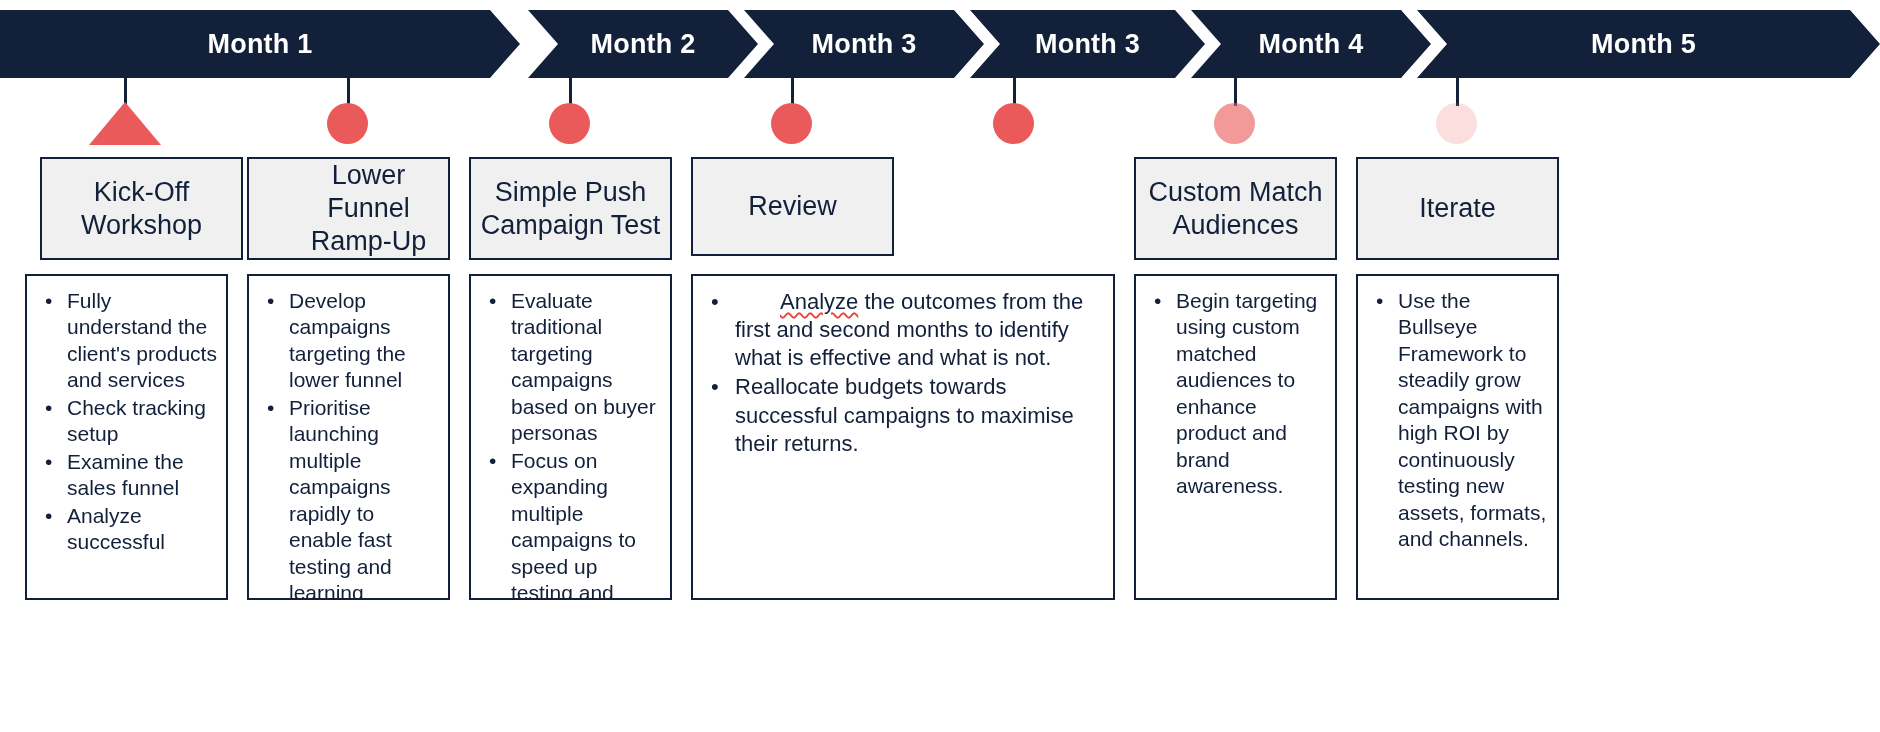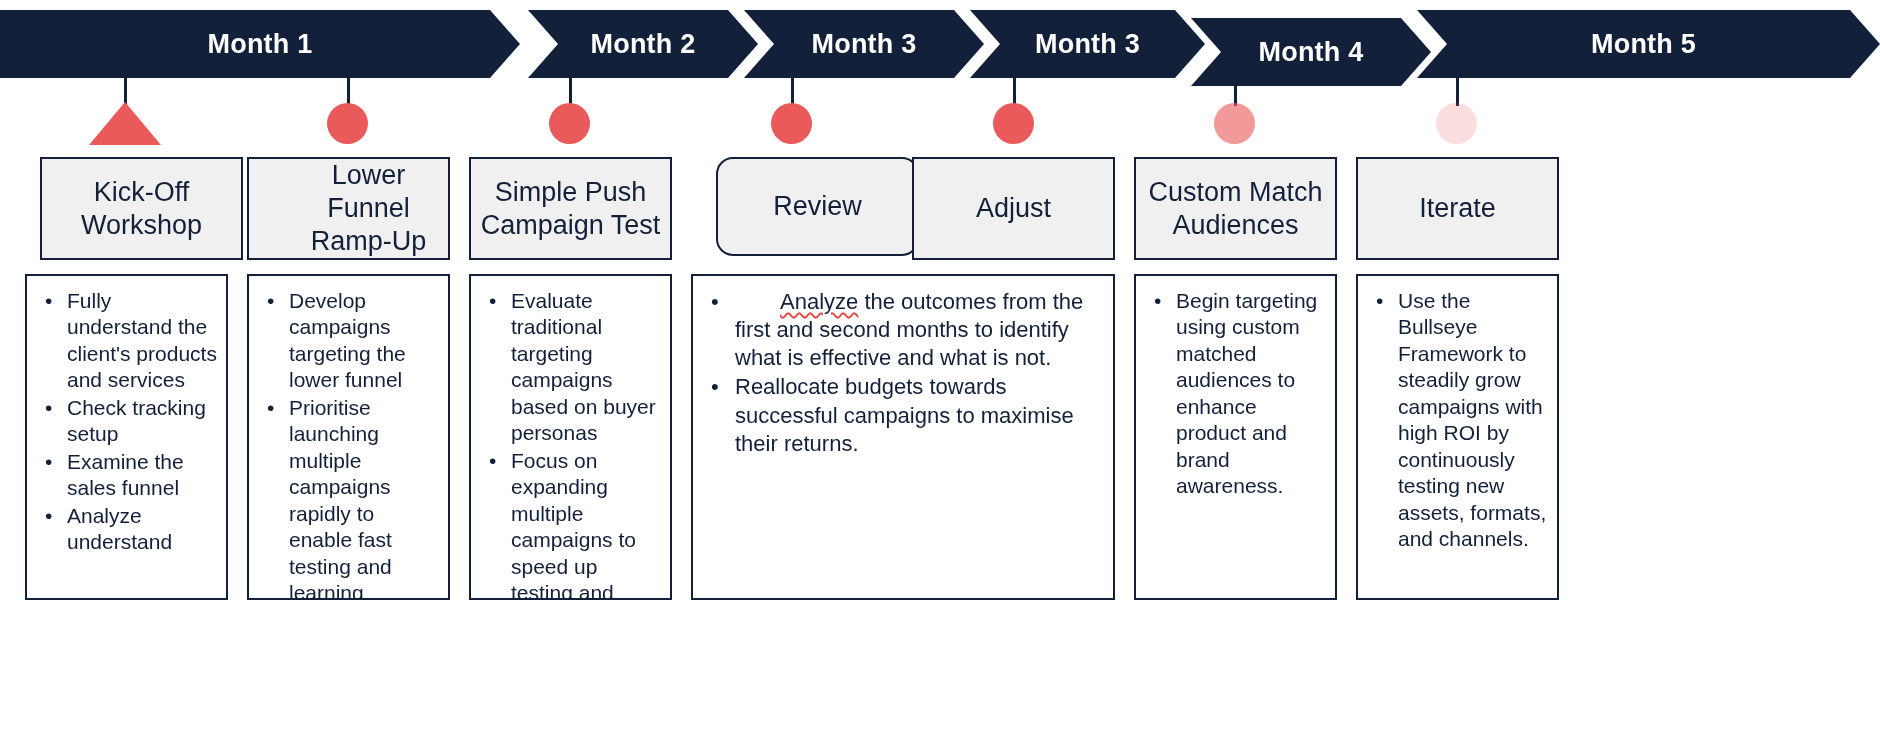--- a/index.html
+++ b/index.html
@@ -100,21 +100,21 @@
       <span class="seg-label">Month 3</span>
     </div>
 
     <div class="seg" style="left:970px;width:235px;">
       <svg width="235" height="68" viewBox="0 0 235 68" style="position:absolute;left:0;top:0;">
         <path d="M0,0 L205,0 L235,34 L205,68 L0,68 L30,34 Z" fill="#13203a"></path>
       </svg>
       <span class="seg-label">Month 3</span>
     </div>
 
-    <div class="seg" style="left:1191px;width:240px;margin-top:8px;">
+    <div class="seg" style="left:1191px;width:240px;">
       <svg width="240" height="68" viewBox="0 0 240 68" style="position:absolute;left:0;top:0;">
         <path d="M0,0 L210,0 L240,34 L210,68 L0,68 L30,34 Z" fill="#13203a"></path>
       </svg>
       <span class="seg-label">Month 4</span>
     </div>
 
     <div class="seg" style="left:1417px;width:463px;">
       <svg width="463" height="68" viewBox="0 0 463 68" style="position:absolute;left:0;top:0;">
         <path d="M0,0 L433,0 L463,34 L433,68 L0,68 L30,34 Z" fill="#13203a"></path>
       </svg>
@@ -150,44 +150,41 @@
       <span>Lower Funnel</span><br><span>Ramp-Up</span>
     </span>
   </div>
 
   <div class="title-box" style="left:469px;top:157px;width:203px;height:103px;">
     <span>
       <span>Simple Push</span><br><span>Campaign Test</span>
     </span>
   </div>
 
-  <div class="title-box" style="left:716px;top:157px;width:203px;height:99px;border-radius:17px;">
+  <div class="title-box" style="left:691px;top:157px;width:203px;height:99px;">
     <span>Review</span>
   </div>
 
-  <div class="title-box" style="left:912px;top:157px;width:203px;height:103px;">
-    <span>Adjust</span>
-  </div>
 
   <div class="title-box" style="left:1134px;top:157px;width:203px;height:103px;">
     <span>
       <span>Custom Match</span><br><span>Audiences</span>
     </span>
   </div>
 
   <div class="title-box" style="left:1356px;top:157px;width:203px;height:103px;">
     <span>Iterate</span>
   </div>
 
   <div class="bullet-box" style="left:25px;top:274px;width:203px;height:326px;">
     <ul>
       <li><span class="dot">•</span><span>Fully understand the client's products and services</span></li>
       <li><span class="dot">•</span><span>Check tracking setup</span></li>
       <li><span class="dot">•</span><span>Examine the sales funnel</span></li>
-      <li><span class="dot">•</span><span>Analyze understand</span></li>
+      <li><span class="dot">•</span><span>Analyze successful</span></li>
     </ul>
   </div>
 
   <div class="bullet-box" style="left:247px;top:274px;width:203px;height:326px;">
     <ul>
       <li><span class="dot">•</span><span>Develop campaigns targeting the lower funnel</span></li>
       <li><span class="dot">•</span><span>Prioritise launching multiple campaigns rapidly to enable fast testing and learning</span></li>
     </ul>
   </div>
 

